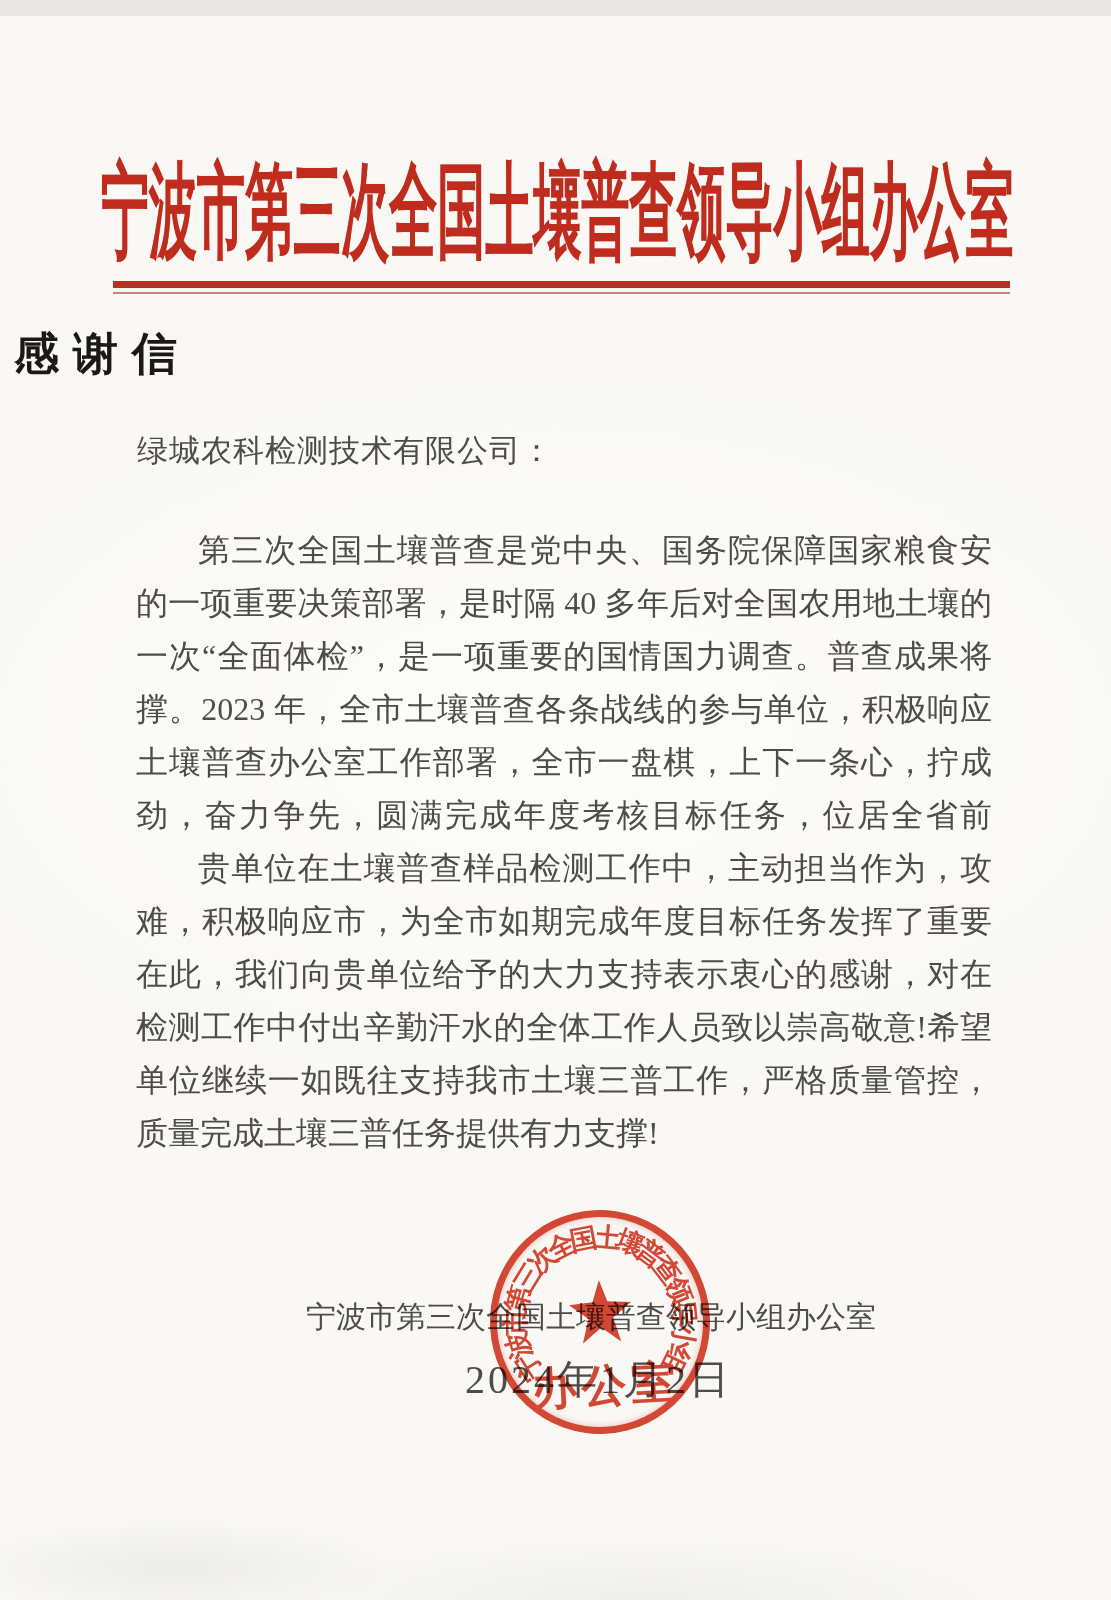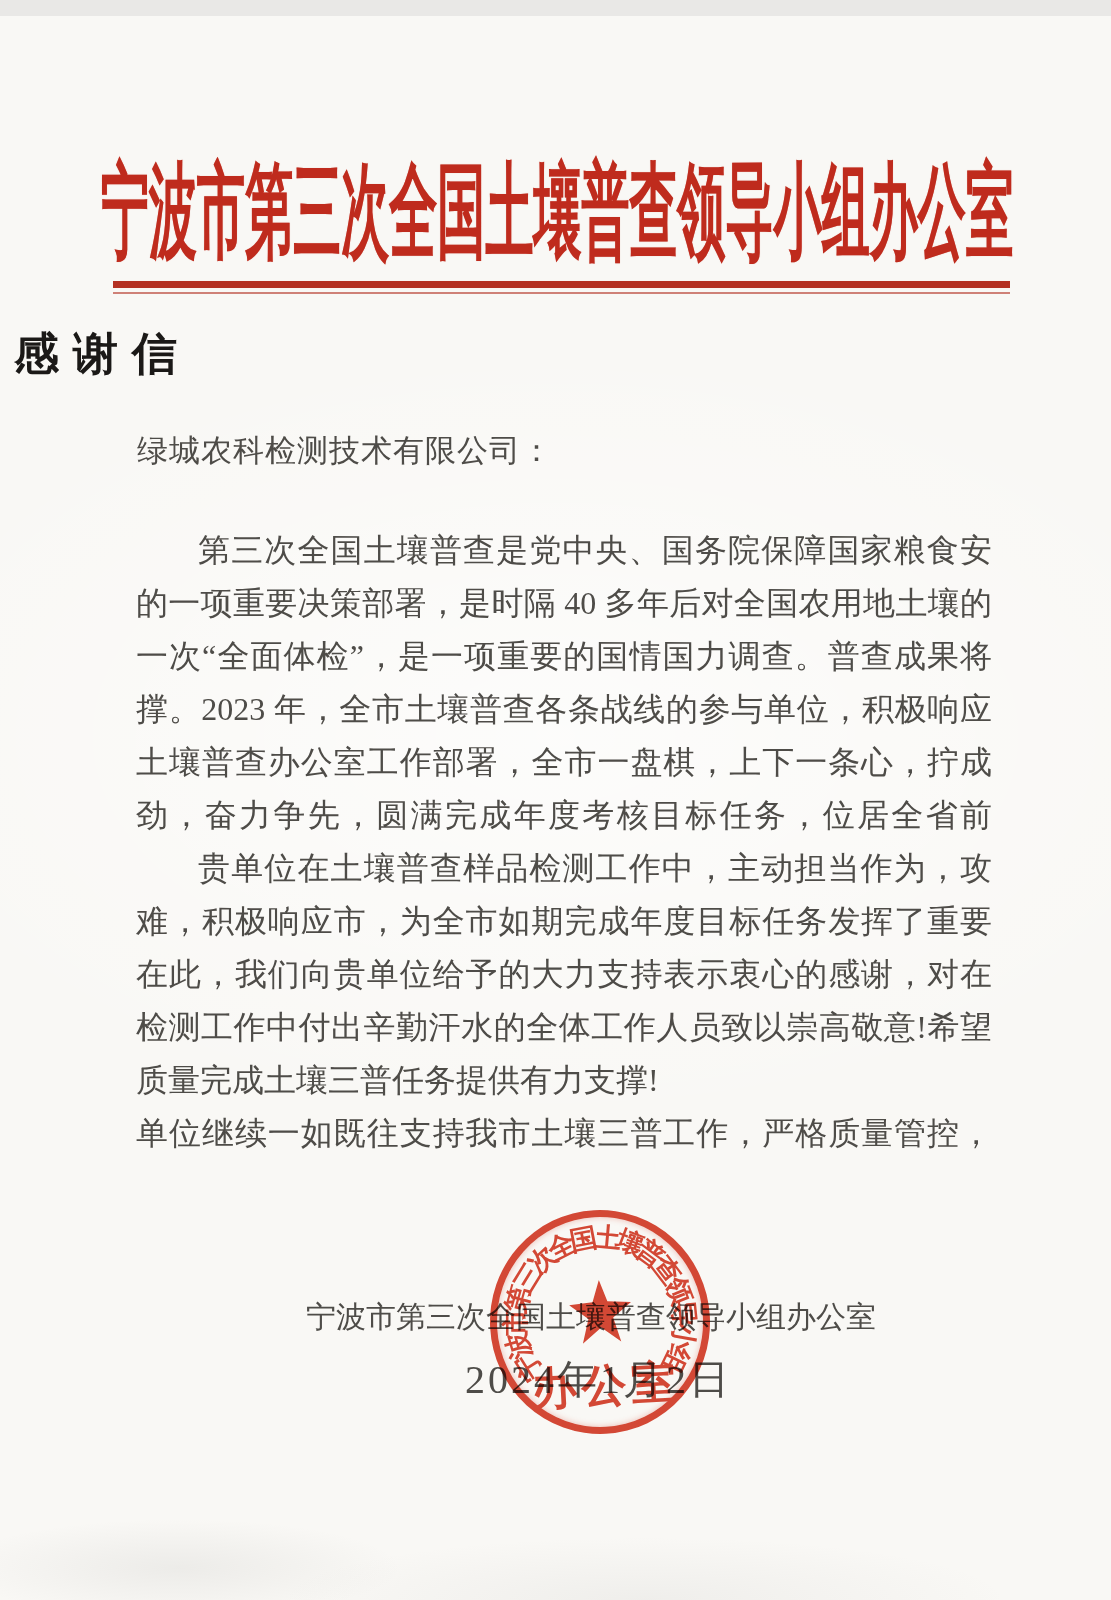--- a/index.html
+++ b/index.html
@@ -103,22 +103,22 @@
       <div class="body-line indent">第三次全国土壤普查是党中央、国务院保障国家粮食安全的</div>
       <div class="body-line">的一项重要决策部署，是时隔 40 多年后对全国农用地土壤的又</div>
       <div class="body-line">一次“全面体检”，是一项重要的国情国力调查。普查成果将为</div>
       <div class="body-line">撑。2023 年，全市土壤普查各条战线的参与单位，积极响应市</div>
       <div class="body-line">土壤普查办公室工作部署，全市一盘棋，上下一条心，拧成一股</div>
       <div class="body-line">劲，奋力争先，圆满完成年度考核目标任务，位居全省前列。</div>
       <div class="body-line indent">贵单位在土壤普查样品检测工作中，主动担当作为，攻坚克</div>
       <div class="body-line">难，积极响应市，为全市如期完成年度目标任务发挥了重要作用。</div>
       <div class="body-line">在此，我们向贵单位给予的大力支持表示衷心的感谢，对在样品</div>
       <div class="body-line">检测工作中付出辛勤汗水的全体工作人员致以崇高敬意!希望贵</div>
+      <div class="body-line">单位继续一如既往支持我市土壤三普工作，严格质量管控，为高</div>
       <div class="body-line last">质量完成土壤三普任务提供有力支撑!</div>
-      <div class="body-line">单位继续一如既往支持我市土壤三普工作，严格质量管控，为高</div>
     </div>
 
   <div class="signature-line">宁波市第三次全国土壤普查领导小组办公室</div>
 
   <div class="date-line">2024年1月2日</div>
 
   <div class="seal">
     <div class="seal-ring"></div>
     <div class="seal-ring-text">
         <span style="left: 36.5319px; top: 152.724px; transform: translate(-50%, -50%) rotate(-119deg);">宁</span>

